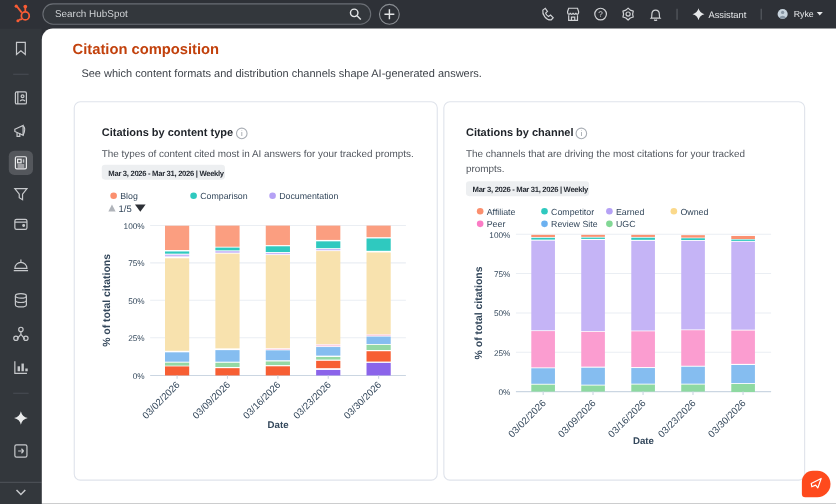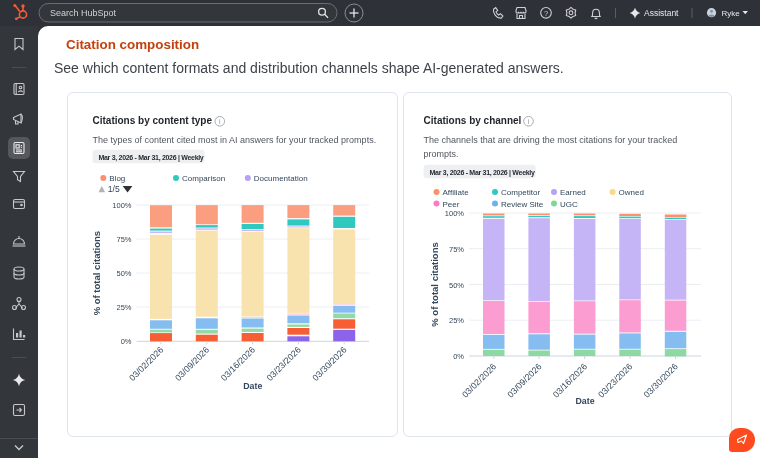--- a/index.html
+++ b/index.html
@@ -1,21 +1,21 @@
 <!DOCTYPE html>
 <html><head>
 <meta charset="utf-8">
 <style>
 * { margin:0; padding:0; box-sizing:border-box; }
 html,body { width:760px; height:458px; overflow:hidden; font-family:"Liberation Sans",sans-serif; background:#2E3137; }
 .topbar { position:absolute; left:0; top:0; width:760px; height:26px; background:#2E3137; }
 .sidebar { position:absolute; left:0; top:26px; width:38px; height:432px; background:#33373C; }
 .content { position:absolute; left:38px; top:26px; width:722px; height:432px; background:#fff; border-top-left-radius:10px; }
 .h1 { position:absolute; left:28px; top:12px; font-size:13.4px; line-height:13.4px; font-weight:bold; color:#c2410c; }
-.sub { position:absolute; left:16px; top:37px; font-size:14px; line-height:10px; color:#3E434A; }
+.sub { position:absolute; left:36px; top:37px; font-size:10px; line-height:10px; color:#3E434A; }
 .card { position:absolute; top:91.5px; background:#fff; border:1px solid #DFE3EB; border-radius:6px; }
 .card.l { left:67px; width:331px; height:345.5px; }
 .card.r { left:403px; width:329px; height:345.5px; }
 svg { position:absolute; left:0; top:0; }
 .fab { position:absolute; left:729px; top:427.5px; width:25.5px; height:24.5px; background:#FE4A1D; border-radius:10px 12px 12px 3px; }
 </style>
 </head>
 <body>
 <div class="topbar">
   <svg width="760" height="26" viewBox="0 0 760 26">

